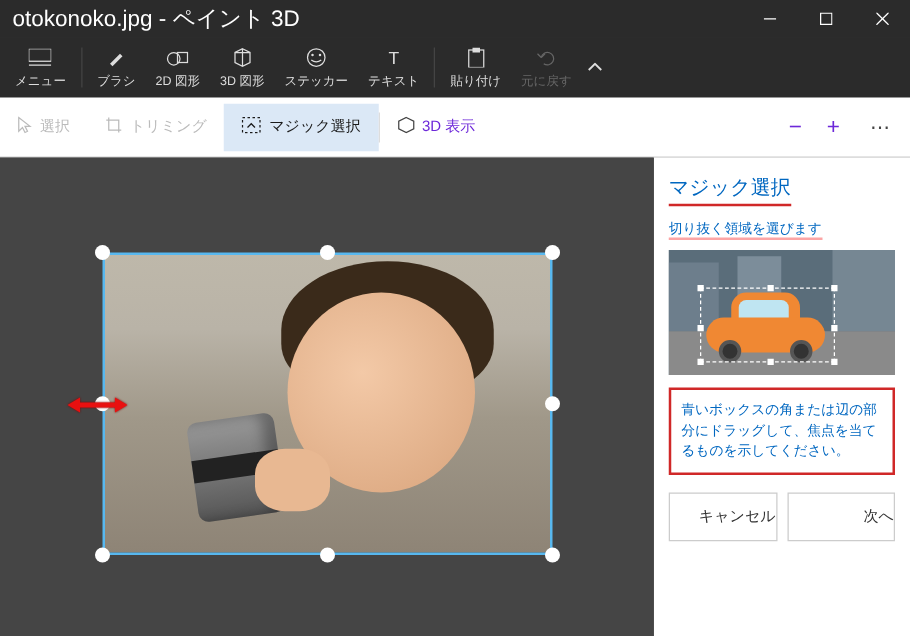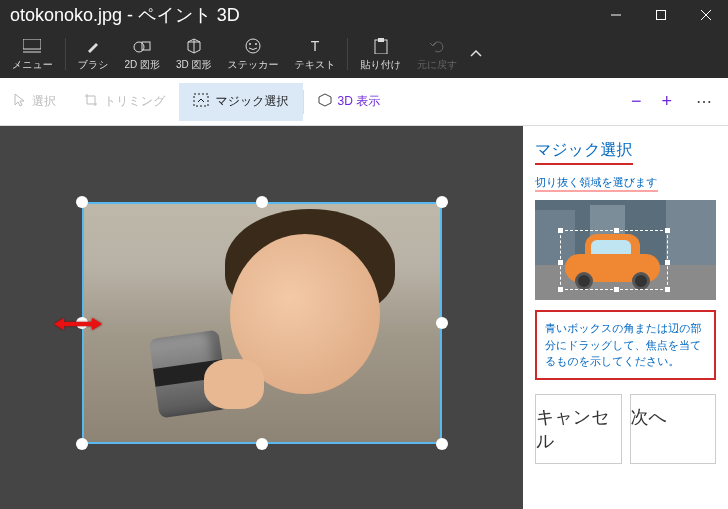--- a/index.html
+++ b/index.html
@@ -50,21 +50,21 @@
 .bldg { position:absolute; background:#6d7e8c; }
 .car { position:absolute; left:30px; bottom:10px; width:95px; height:55px; }
 .carbody { position:absolute; bottom:8px; width:95px; height:28px; background:#f08833; border-radius:16px; }
 .cartop { position:absolute; bottom:28px; left:20px; width:55px; height:28px; background:#f08833; border-radius:12px 12px 0 0;}
 .carwin { position:absolute; bottom:30px; left:26px; width:40px; height:20px; background:#bfe5f2; border-radius:6px 6px 0 0;}
 .wheel { position:absolute; width:18px; height:18px; background:#333; border-radius:50%; bottom:0; border:3px solid #555;}
 .psel { position:absolute; border:1px dashed #fff; left:25px; top:30px; width:108px; height:60px; }
 .psel .ph { position:absolute; width:5px; height:5px; background:#fff; }
 .instr-box { border:2px solid #d02828; padding:8px; font-size:11px; color:#0067c0; line-height:1.5; margin-bottom:14px;}
 .btnrow { display:flex; gap:8px; }
-.btn { flex:1; border:1px solid #ccc; background:#fff; padding:10px 0; font-size:18px; text-align:left; color:#333;}
+.btn { flex:1; border:1px solid #ccc; background:#fff; padding:10px 0; font-size:12px; text-align:right; color:#333;}
 </style>
 </head>
 <body>
 
 <div class="titlebar">
   <div class="title">otokonoko.jpg - ペイント 3D</div>
   <div class="winbtn">
       <svg viewBox="0 0 10 10">
         <line x1="0" y1="5" x2="10" y2="5" stroke="#fff" stroke-width="1"></line>
       </svg>

